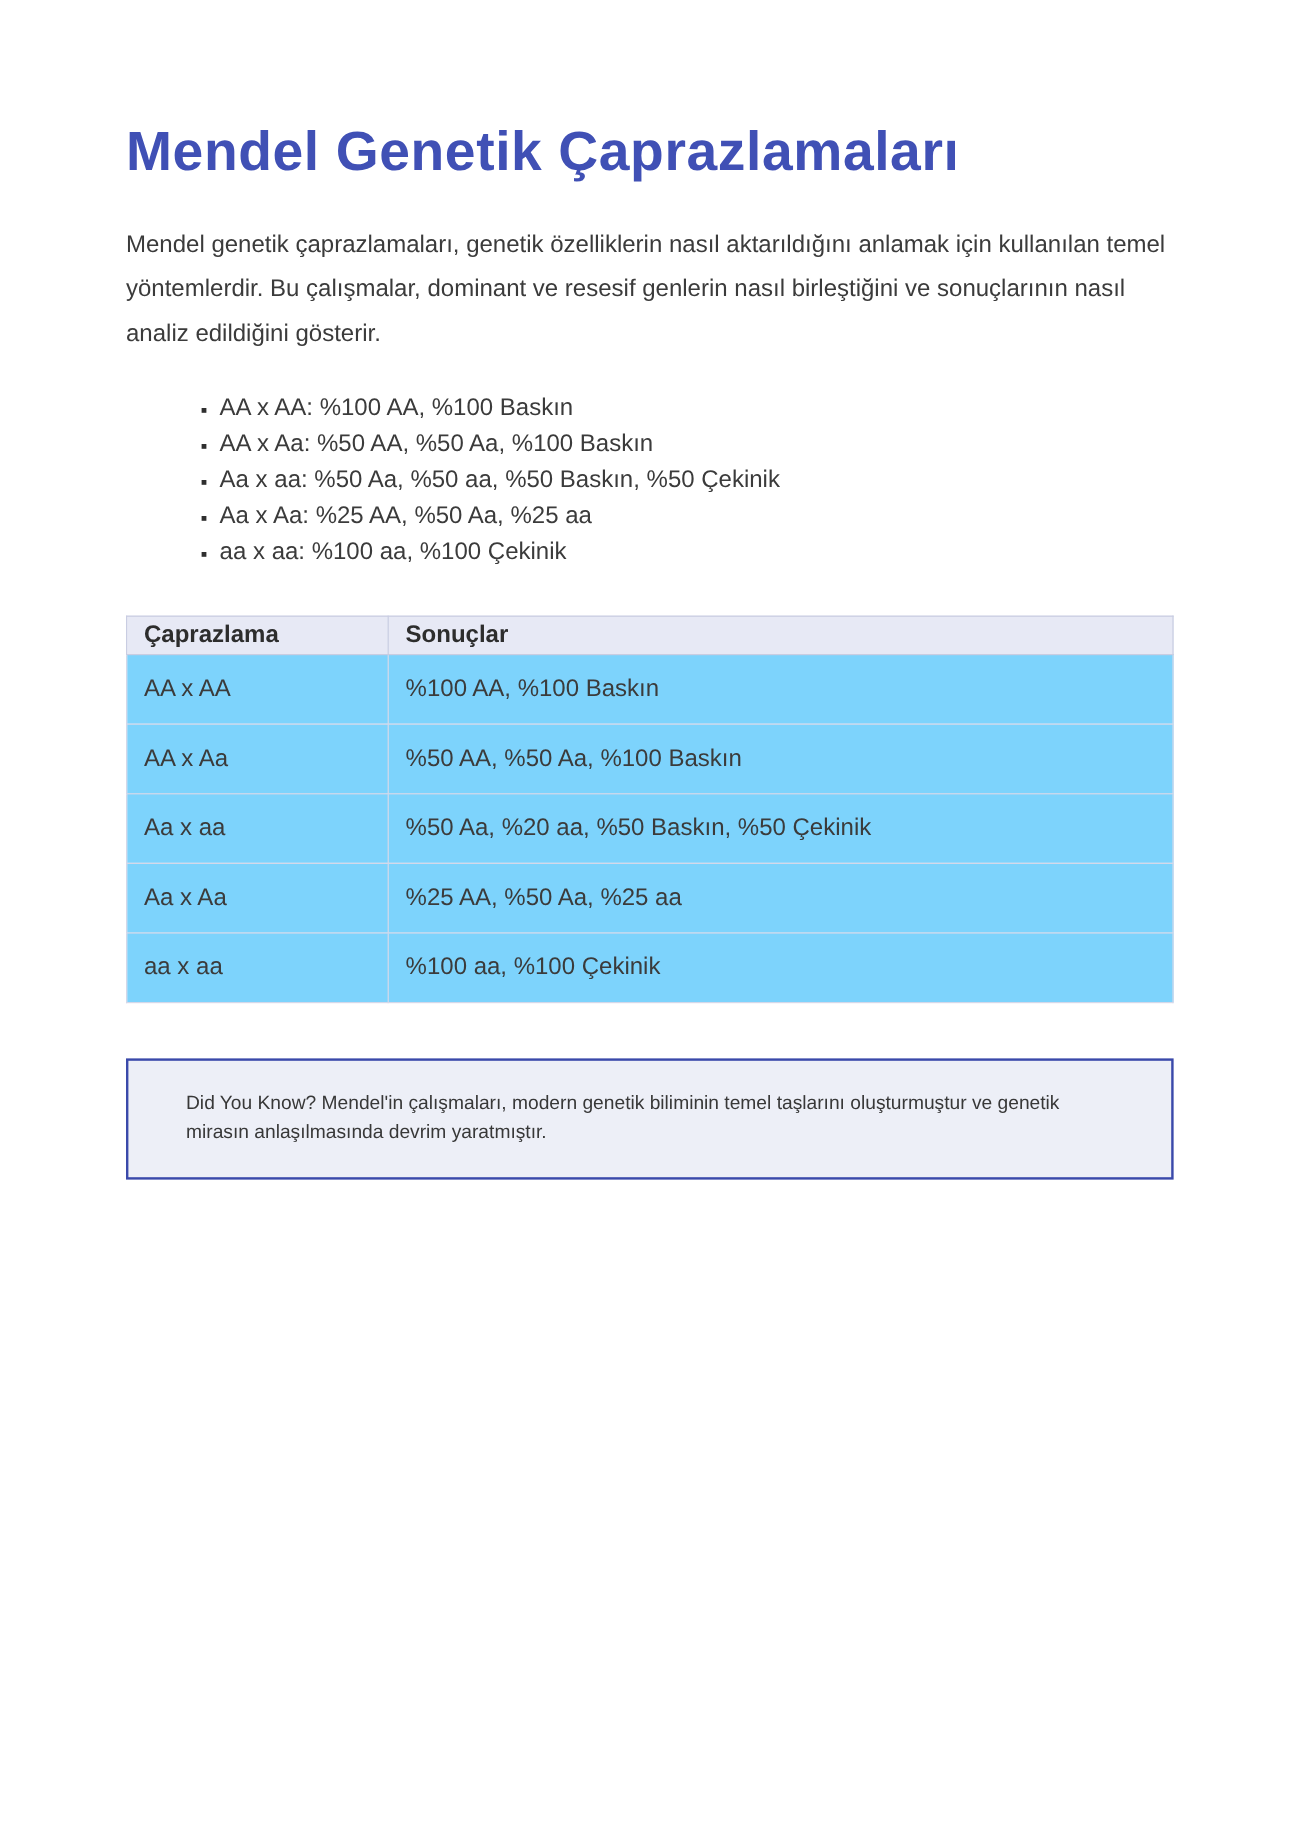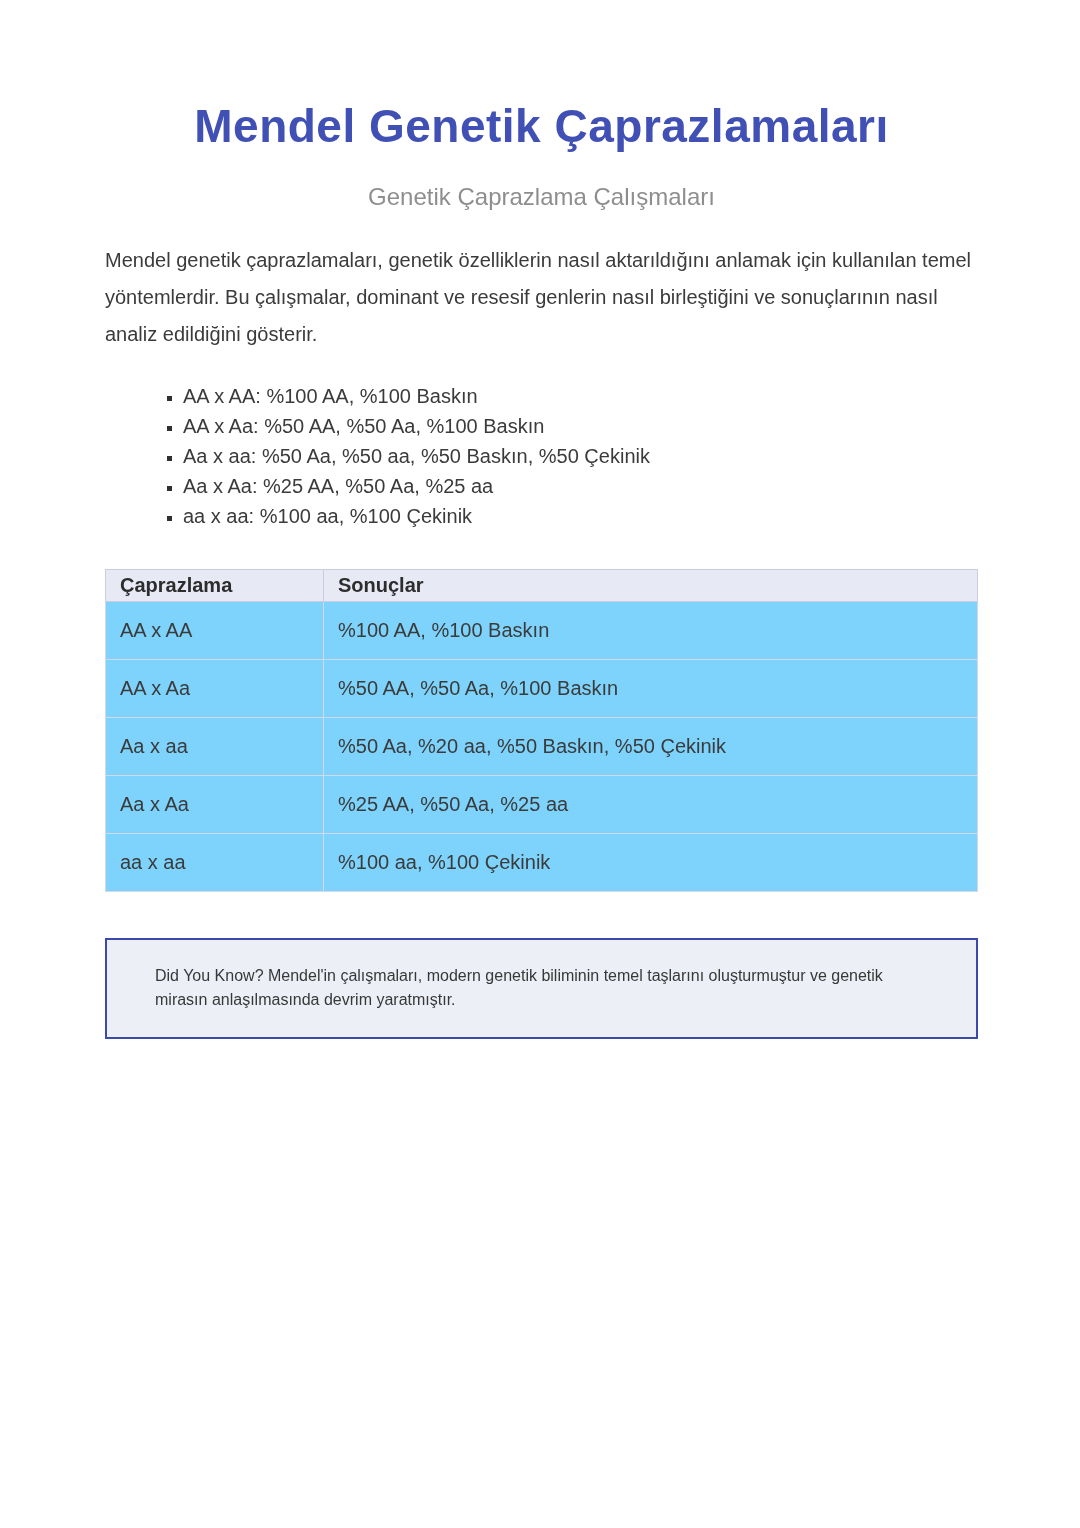--- a/index.html
+++ b/index.html
@@ -25,21 +25,20 @@
     color: var(--body-text);
     overflow: hidden;
   }
   .page {
     width: 1080px;
     height: 1528px;
     padding: 0 102px 0 105px;
   }
   .doc-title {
     margin: 98px 0 0 0;
-    text-align: center;
     font-size: 46px;
     line-height: 1.25;
     font-weight: 700;
     letter-spacing: 0.5px;
     color: var(--title);
   }
   .doc-subtitle {
     margin-top: 26px;
     text-align: center;
     font-size: 24px;
@@ -110,21 +109,20 @@
     color: #383838;
   }
 </style>
 </head>
 <body>
 
 <div class="page">
 
   <h1 class="doc-title">Mendel Genetik Çaprazlamaları</h1>
 
-  <div class="doc-subtitle">Genetik Çaprazlama Çalışmaları</div>
 
 
   <p class="intro">Mendel genetik çaprazlamaları, genetik özelliklerin nasıl aktarıldığını anlamak için kullanılan temel yöntemlerdir. Bu çalışmalar, dominant ve resesif genlerin nasıl birleştiğini ve sonuçlarının nasıl analiz edildiğini gösterir.</p>
 
   <ul class="cross-list">
       <li>AA x AA: %100 AA, %100 Baskın</li>
       <li>AA x Aa: %50 AA, %50 Aa, %100 Baskın</li>
       <li>Aa x aa: %50 Aa, %50 aa, %50 Baskın, %50 Çekinik</li>
       <li>Aa x Aa: %25 AA, %50 Aa, %25 aa</li>
       <li>aa x aa: %100 aa, %100 Çekinik</li>

